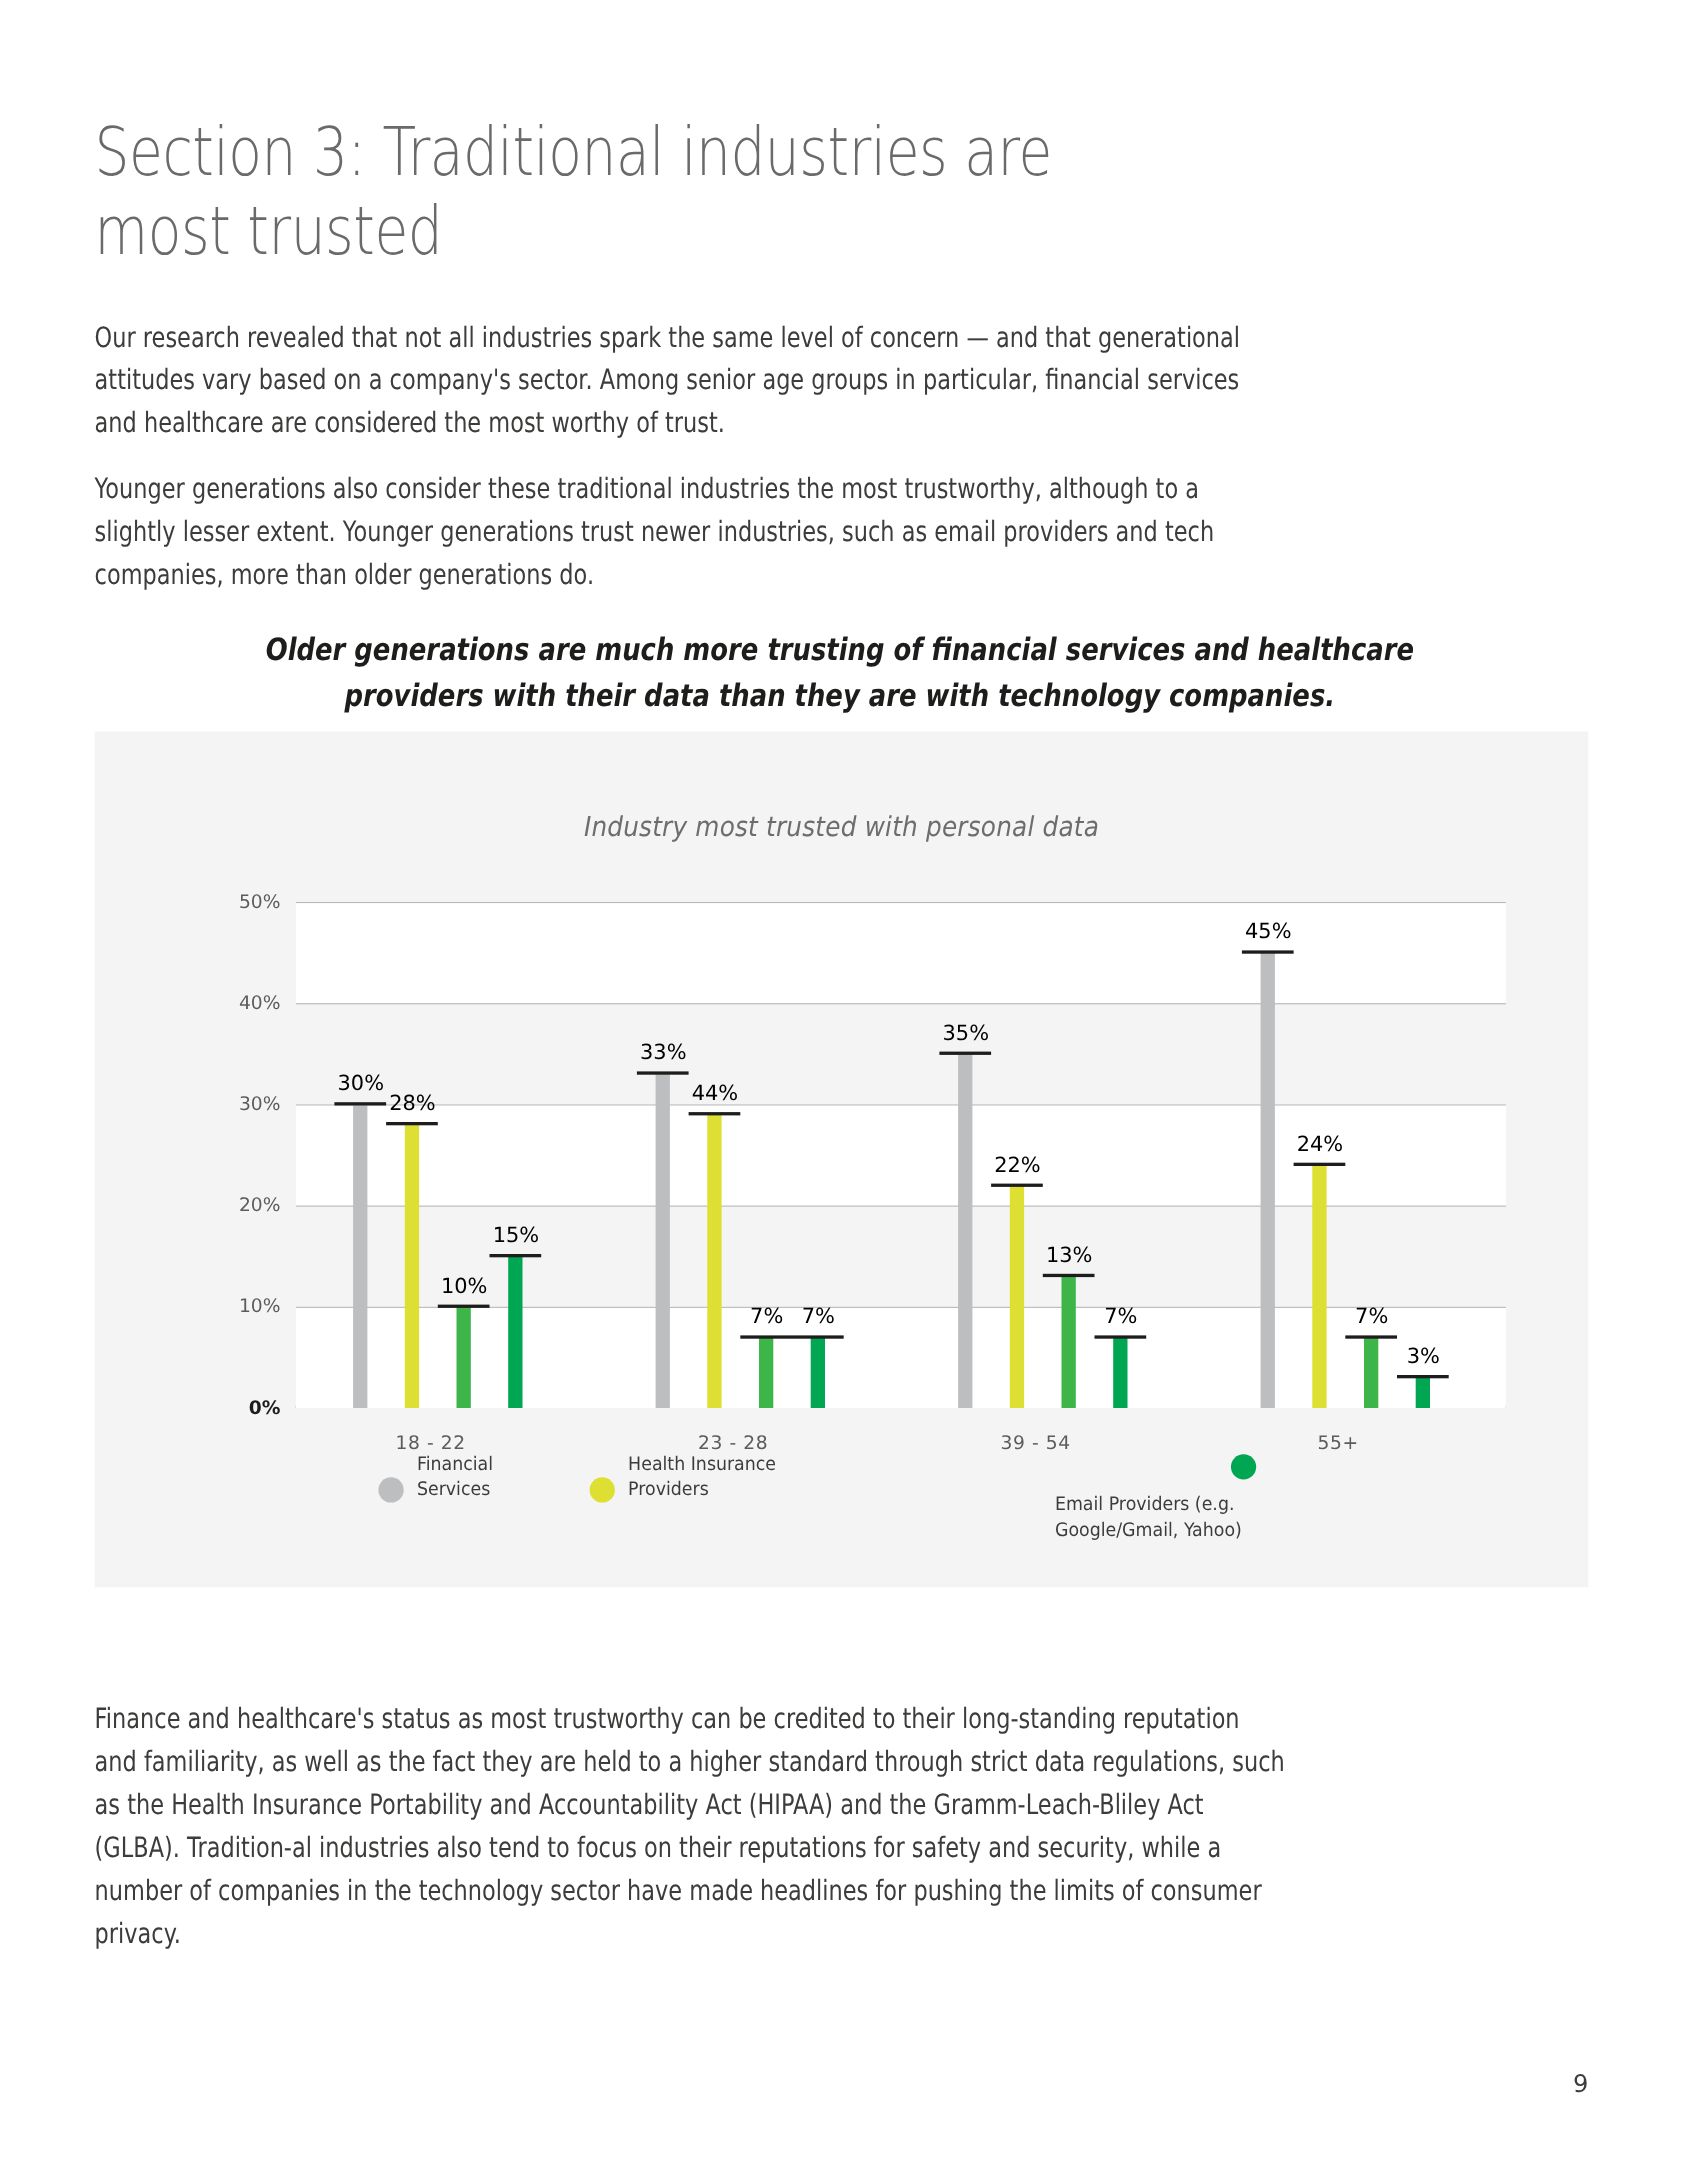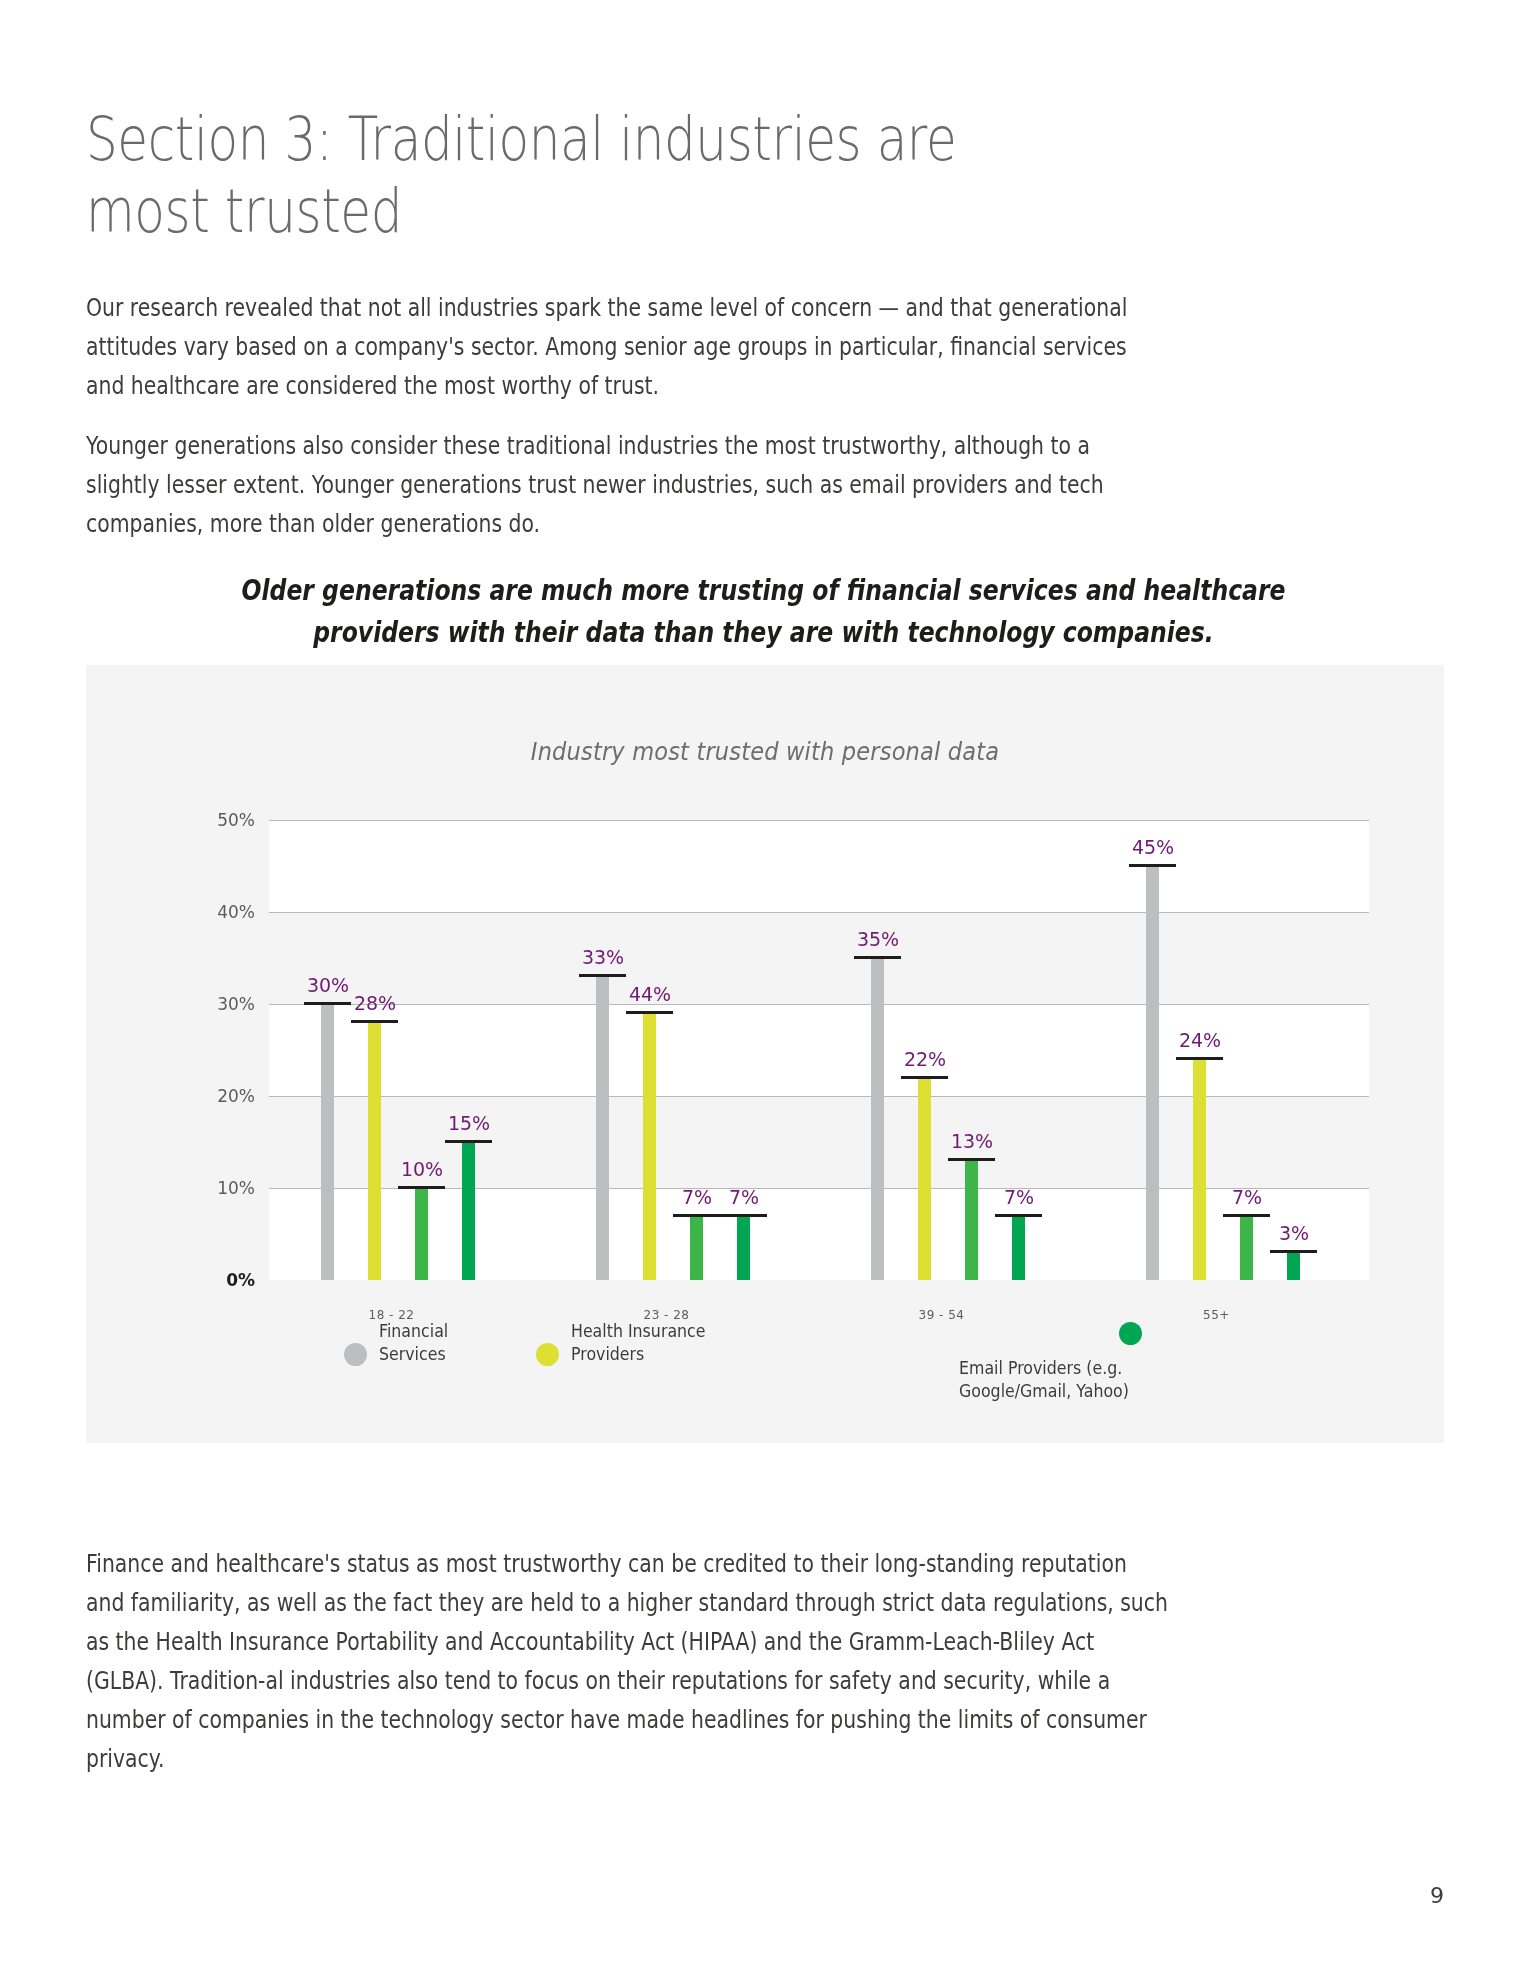--- a/index.html
+++ b/index.html
@@ -131,30 +131,30 @@
     width:47px;
     height:3px;
     background:#1d1d1b;
   }
   .bar-label {
     position:absolute;
     left:-48px;
     width:110px;
     text-align:center;
     font-size:19px;
-    color:#701a75;
+    color:#000000;
     white-space:nowrap;
     font-family:"DejaVu Sans", sans-serif;
   }
   .xlabel {
     position:absolute;
     bottom:-42px;
     width:200px;
     text-align:center;
-    font-size:12px;
+    font-size:17px;
     color:#5c5c5c;
     letter-spacing:0.5px;
     font-family:"DejaVu Sans", sans-serif;
   }
 
   
   #legend {
     position:absolute;
     left:183px; top:655px;
     width:1100px; height:100px;

